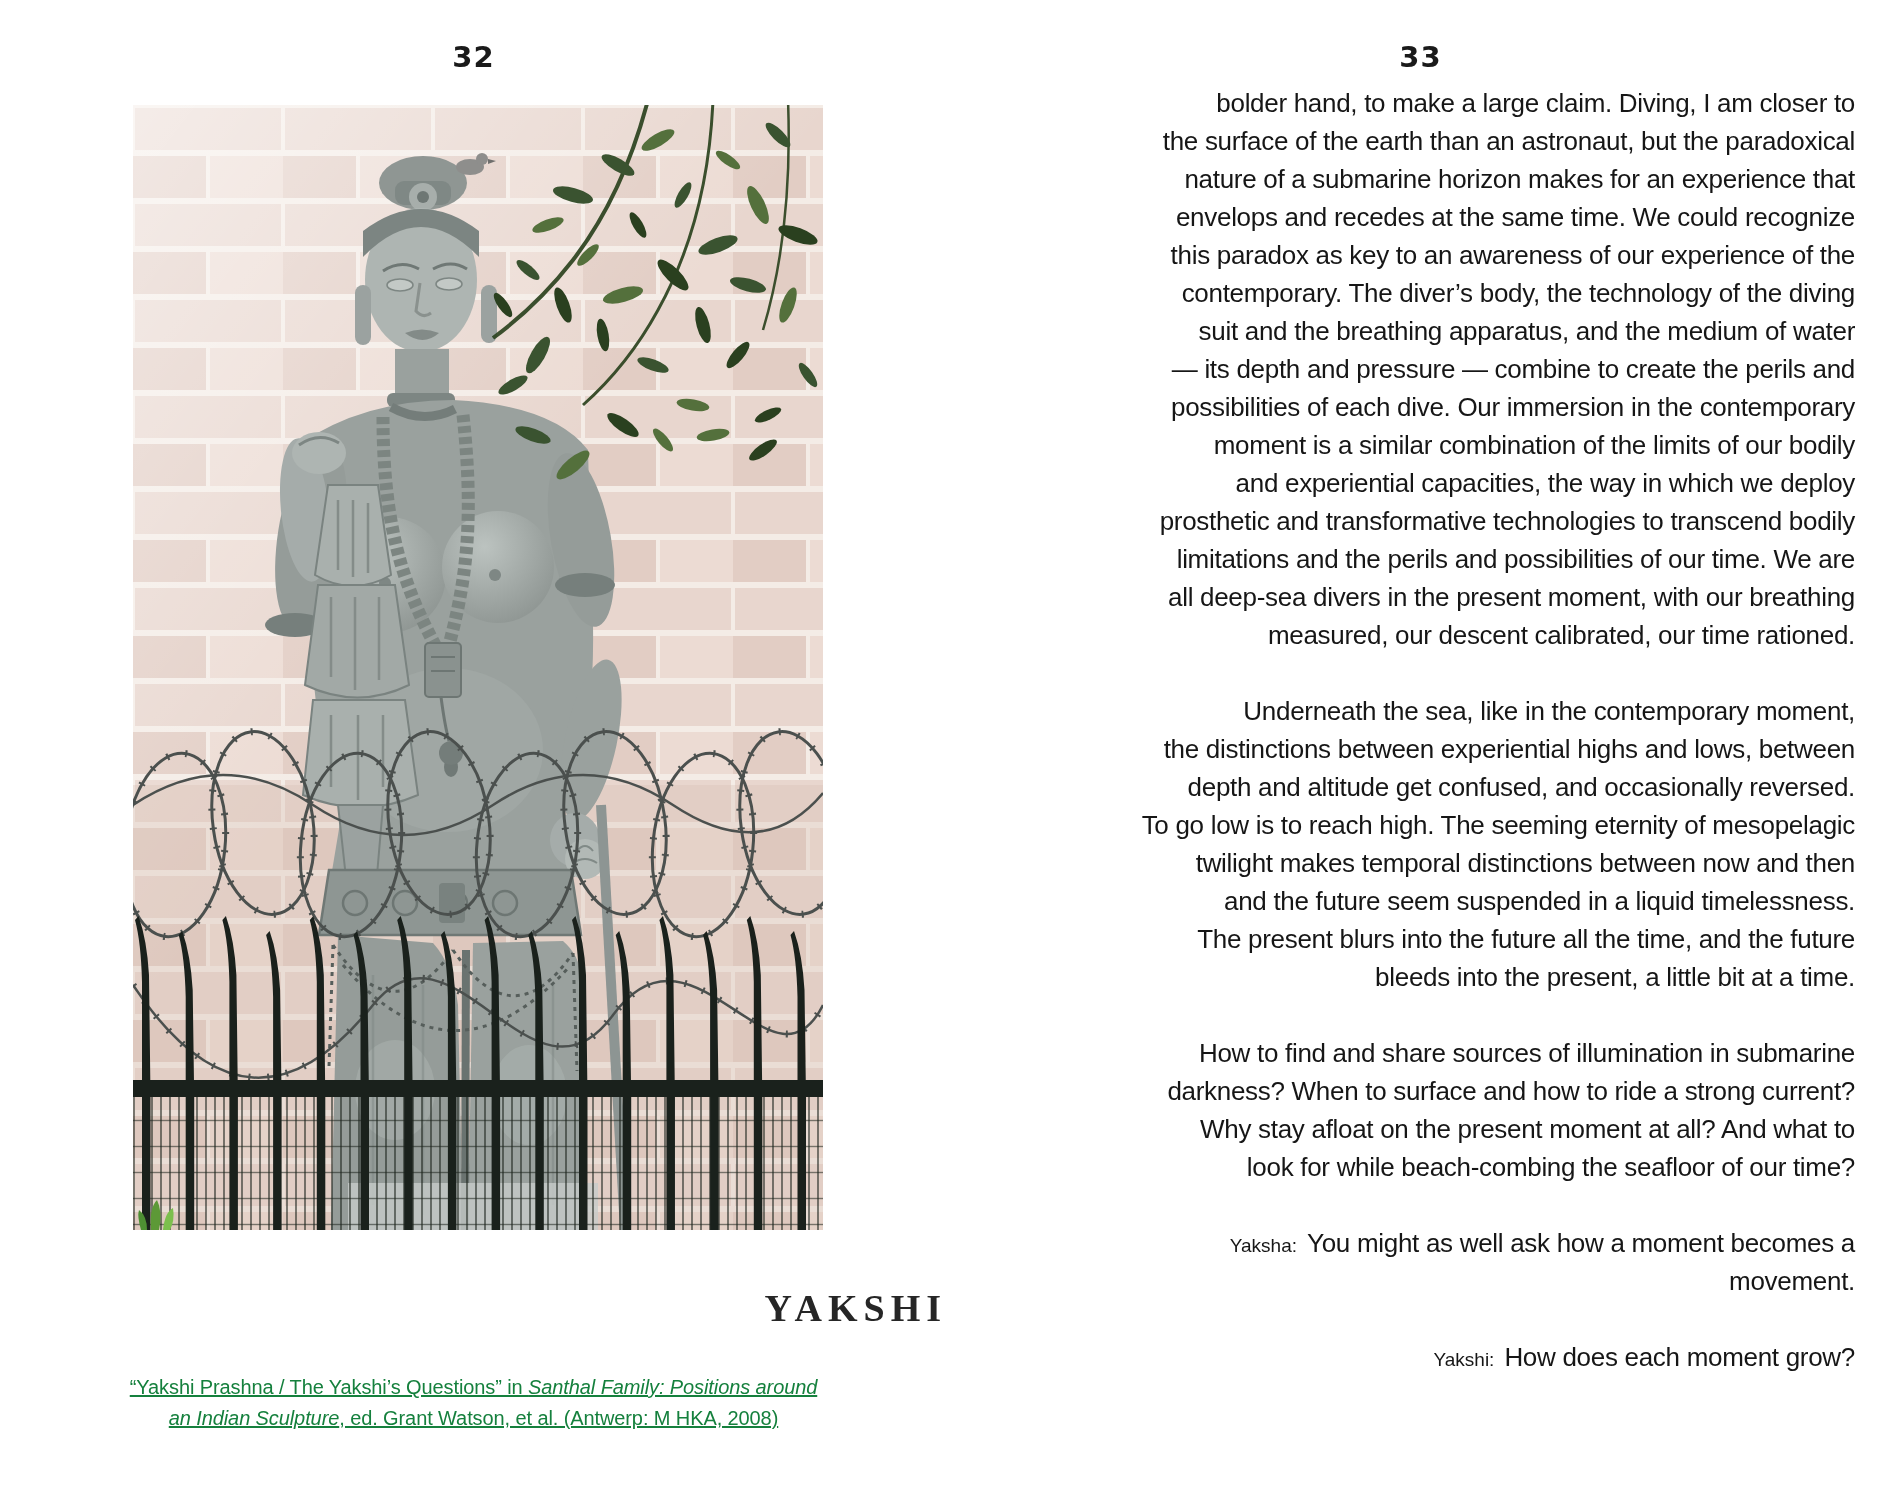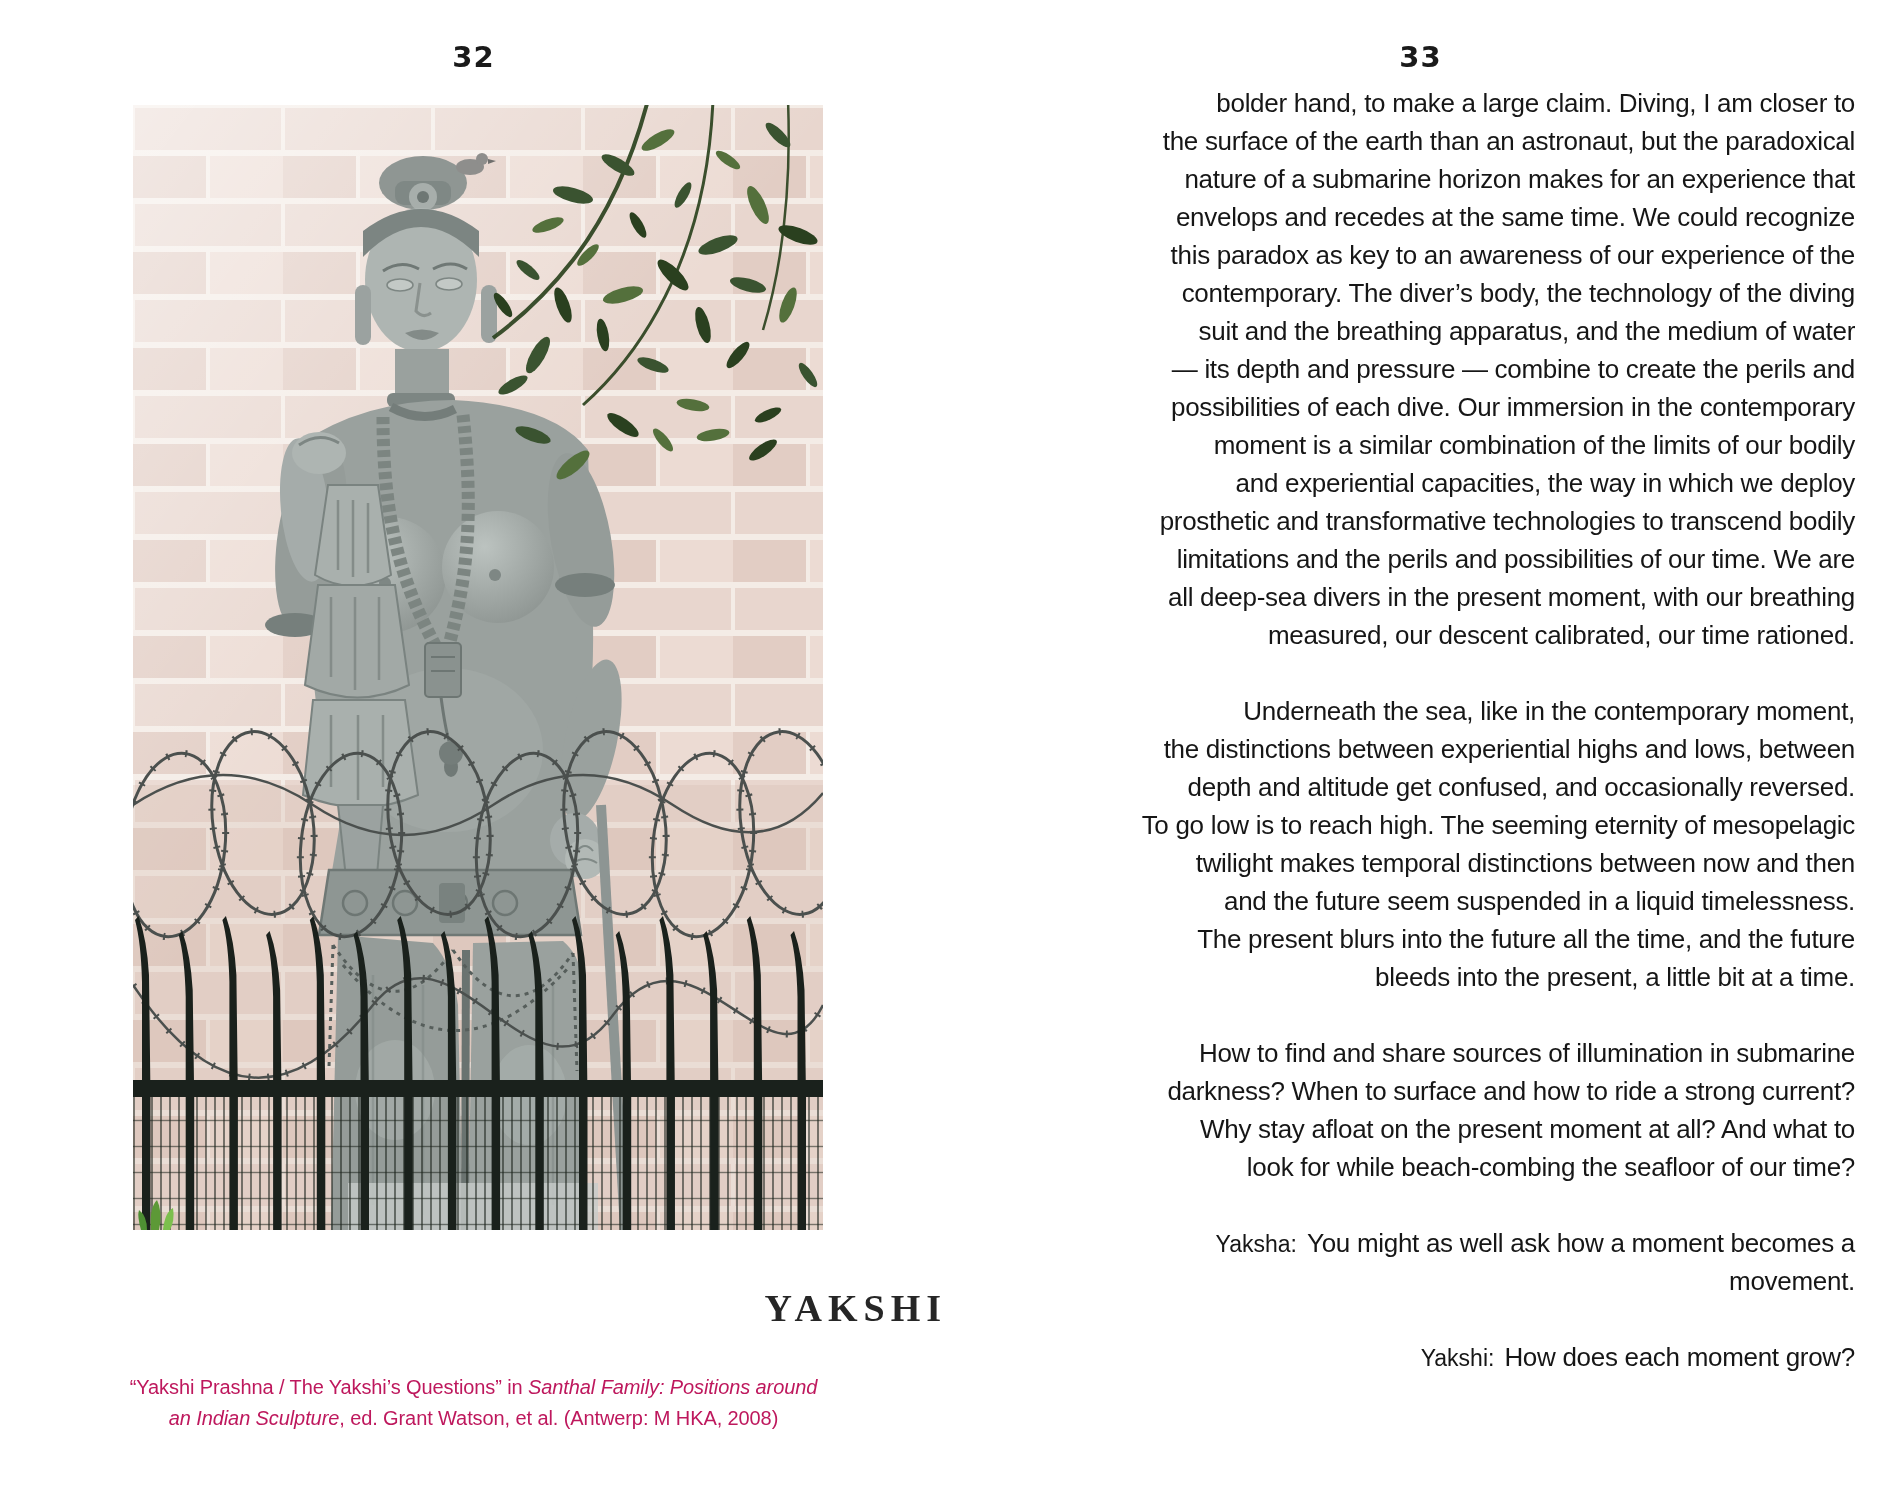--- a/index.html
+++ b/index.html
@@ -19,32 +19,33 @@
   }
   .photo-frame{position:absolute;left:133px;top:105px;width:690px;height:1125px;}
   .photo-frame svg{display:block;width:100%;height:100%;}
   .caption-title{
     position:absolute;top:1286px;left:0;width:100%;text-align:right;
     font-family:"Liberation Serif", serif;font-weight:700;font-size:38px;
     letter-spacing:6px;text-indent:6px;color:#262626;
   }
   .citation{
     position:absolute;top:1372px;left:50%;transform:translateX(-50%);
-    width:820px;text-align:center;font-size:20px;line-height:31px;color:#be185d;
+    width:820px;text-align:center;font-size:20px;line-height:31px;color:#15803d;
     letter-spacing:-0.1px;
+    text-decoration:underline;
   }
   .citation .italic{font-style:italic;}
   .text-col{
     position:absolute;left:98px;top:84px;width:810px;
     font-size:26px;line-height:38px;letter-spacing:-0.3px;
     white-space:nowrap;color:#161616;
   }
   .para + .para{margin-top:38px;}
   .line{height:38px;text-align:right;}
-  .speaker{font-size:23px;letter-spacing:0;margin-right:10px;}
+  .speaker{font-size:19px;letter-spacing:0;margin-right:10px;}
 </style>
 </head>
 <body>
 
 <div class="page page-left">
   <div class="page-num">32</div>
 
   <div class="photo-frame">
     <svg viewBox="0 0 690 1125" xmlns="http://www.w3.org/2000/svg">
       <defs>

